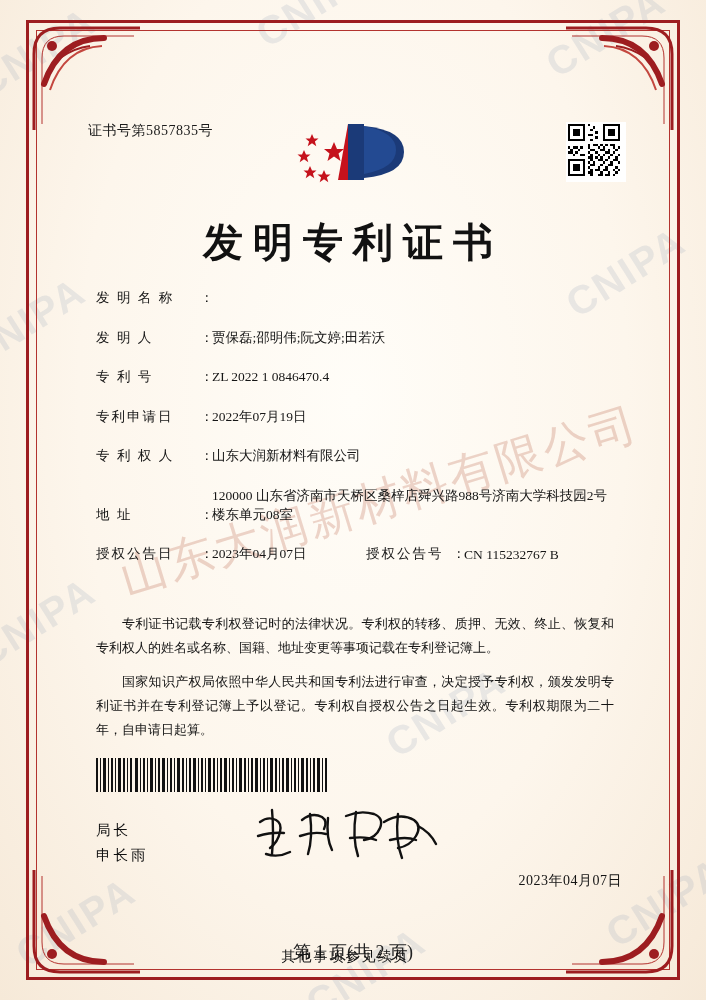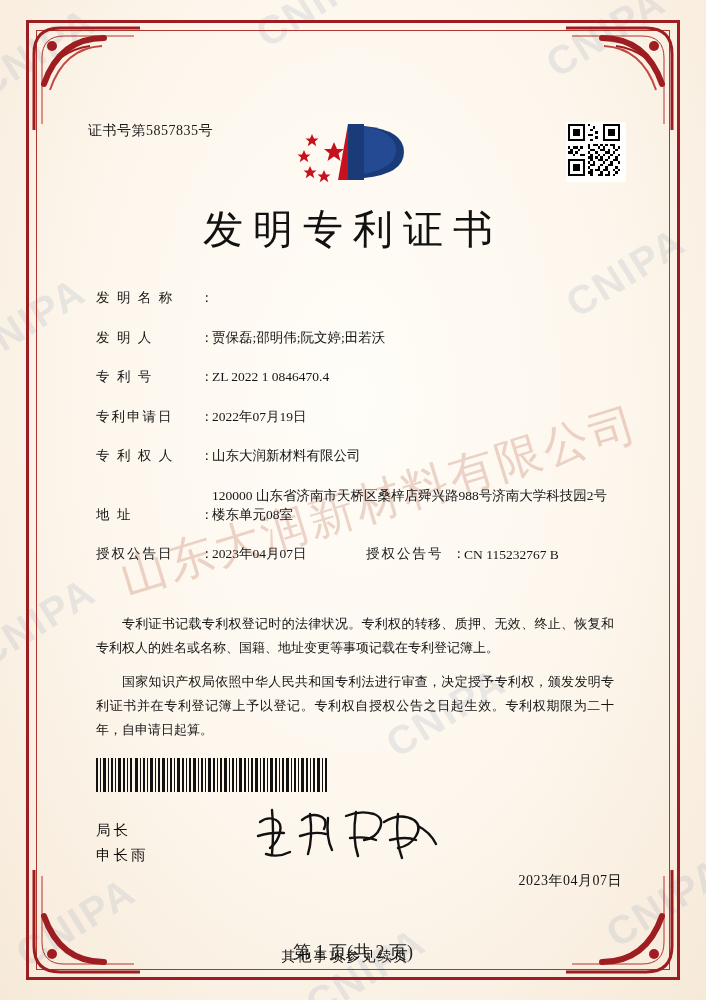--- a/index.html
+++ b/index.html
@@ -107,25 +107,25 @@
     position: absolute;
     left: 50%;
     top: 78px;
     transform: translateX(-50%);
     width: 150px; height: 68px;
   }
 
   .doc-title {
     position: absolute;
     left: 0; right: 0;
-    top: 162px;
+    top: 175px;
     text-align: center;
     font-size: 40px;
     letter-spacing: 10px;
-    font-weight: normal;
+    font-weight: bold;
     color: #111111;
     font-family: "DejaVu Serif", serif;
   }
 
   .fields {
     position: absolute;
     left: 36px;
     top: 248px;
     width: 520px;
     font-size: 13.5px;

